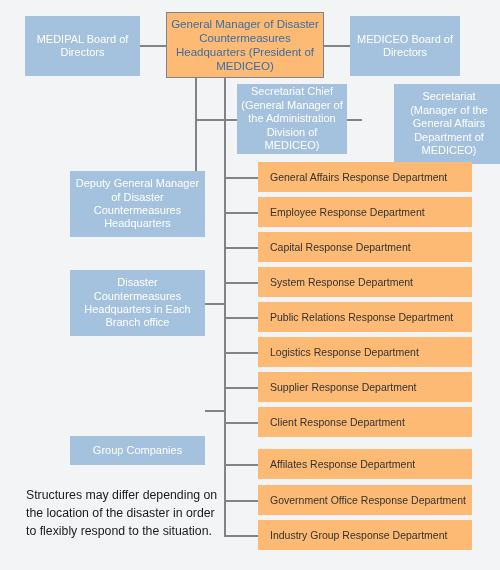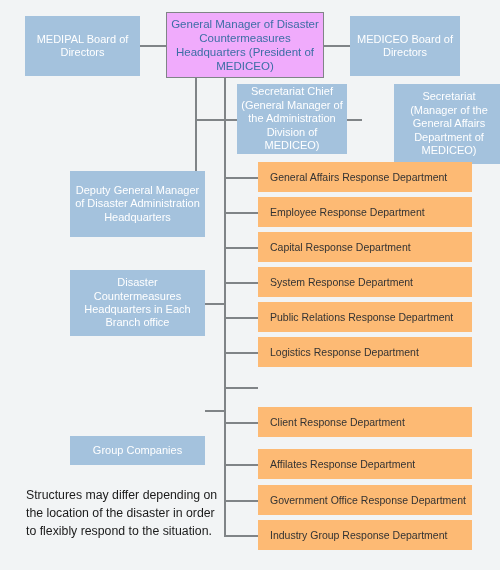--- a/index.html
+++ b/index.html
@@ -31,21 +31,21 @@
     text-align: center;
     line-height: 1.22;
   }
   .box-blue {
     background: #a4c2dd;
     color: #ffffff;
     font-size: 11px;
     padding: 12px 4px;
   }
   .box-root {
-    background: #f0abfc;
+    background: #fdba74;
     border: 1px solid #808487;
     color: #3c6ea5;
     font-size: 11.5px;
     padding: 2px 4px;
   }
   .box-dept {
     background: #fdba74;
     color: #333333;
     font-size: 10.5px;
     justify-content: flex-start;
@@ -111,36 +111,37 @@
 Division of MEDICEO)</div>
 
   <div class="box box-blue" style="left:362px; top:84px; width:110px; height:80px;margin-left:32px;">Secretariat
 (Manager of the
 General Affairs
 Department of
 MEDICEO)</div>
 
   <div class="box box-blue" style="left:70px; top:171px; width:135px; height:66px;">Deputy General
 Manager of Disaster
-Administration
+Countermeasures
 Headquarters</div>
 
   <div class="box box-blue" style="left:70px; top:270px; width:135px; height:66px;">Disaster
 Countermeasures
 Headquarters in Each
 Branch office</div>
 
   <div class="box box-blue" style="left:70px; top:396px; width:135px; height:29px;margin-top:40px;">Group Companies</div>
 
   <div class="box box-dept" style="left:258px; top:162px; width:214px; height:30px;">General Affairs Response Department</div>
   <div class="box box-dept" style="left:258px; top:197px; width:214px; height:30px;">Employee Response Department</div>
   <div class="box box-dept" style="left:258px; top:232px; width:214px; height:30px;">Capital Response Department</div>
   <div class="box box-dept" style="left:258px; top:267px; width:214px; height:30px;">System Response Department</div>
   <div class="box box-dept" style="left:258px; top:302px; width:214px; height:30px;">Public Relations Response Department</div>
   <div class="box box-dept" style="left:258px; top:337px; width:214px; height:30px;">Logistics Response Department</div>
+  <div class="box box-dept" style="left:258px; top:372px; width:214px; height:30px;">Supplier Response Department</div>
   <div class="box box-dept" style="left:258px; top:407px; width:214px; height:30px;">Client Response Department</div>
   <div class="box box-dept" style="left:258px; top:449px; width:214px; height:30px;">Affilates Response Department</div>
   <div class="box box-dept" style="left:258px; top:485px; width:214px; height:30px;">Government Office Response Department</div>
   <div class="box box-dept" style="left:258px; top:520px; width:214px; height:30px;">Industry Group Response Department</div>
 
   <div class="note" style="left:26px; top:487px; width:200px;">Structures may differ depending on the location of the disaster in order to flexibly respond to the situation.</div>
 
 </div>
 
 </body></html>

